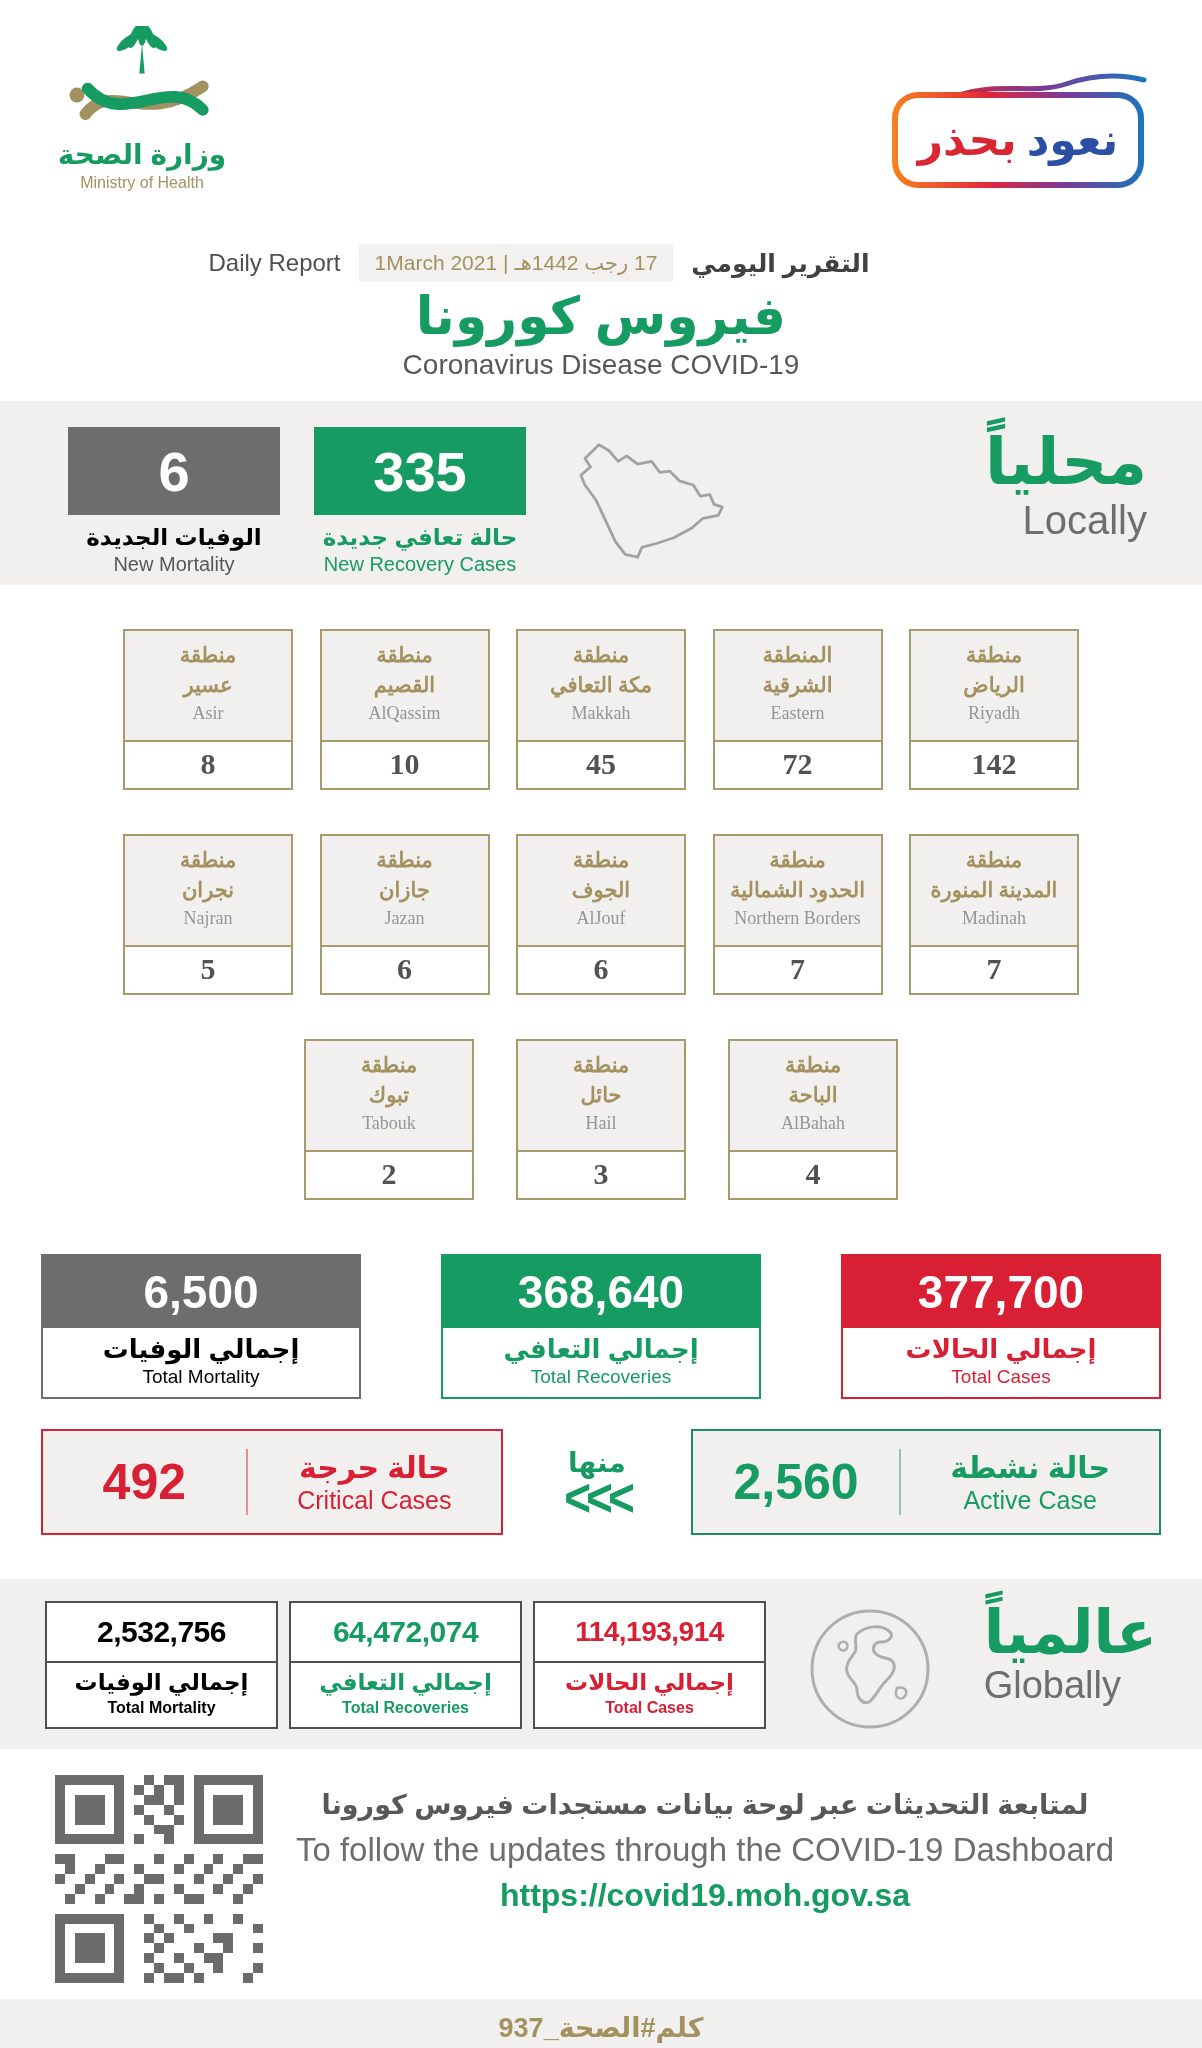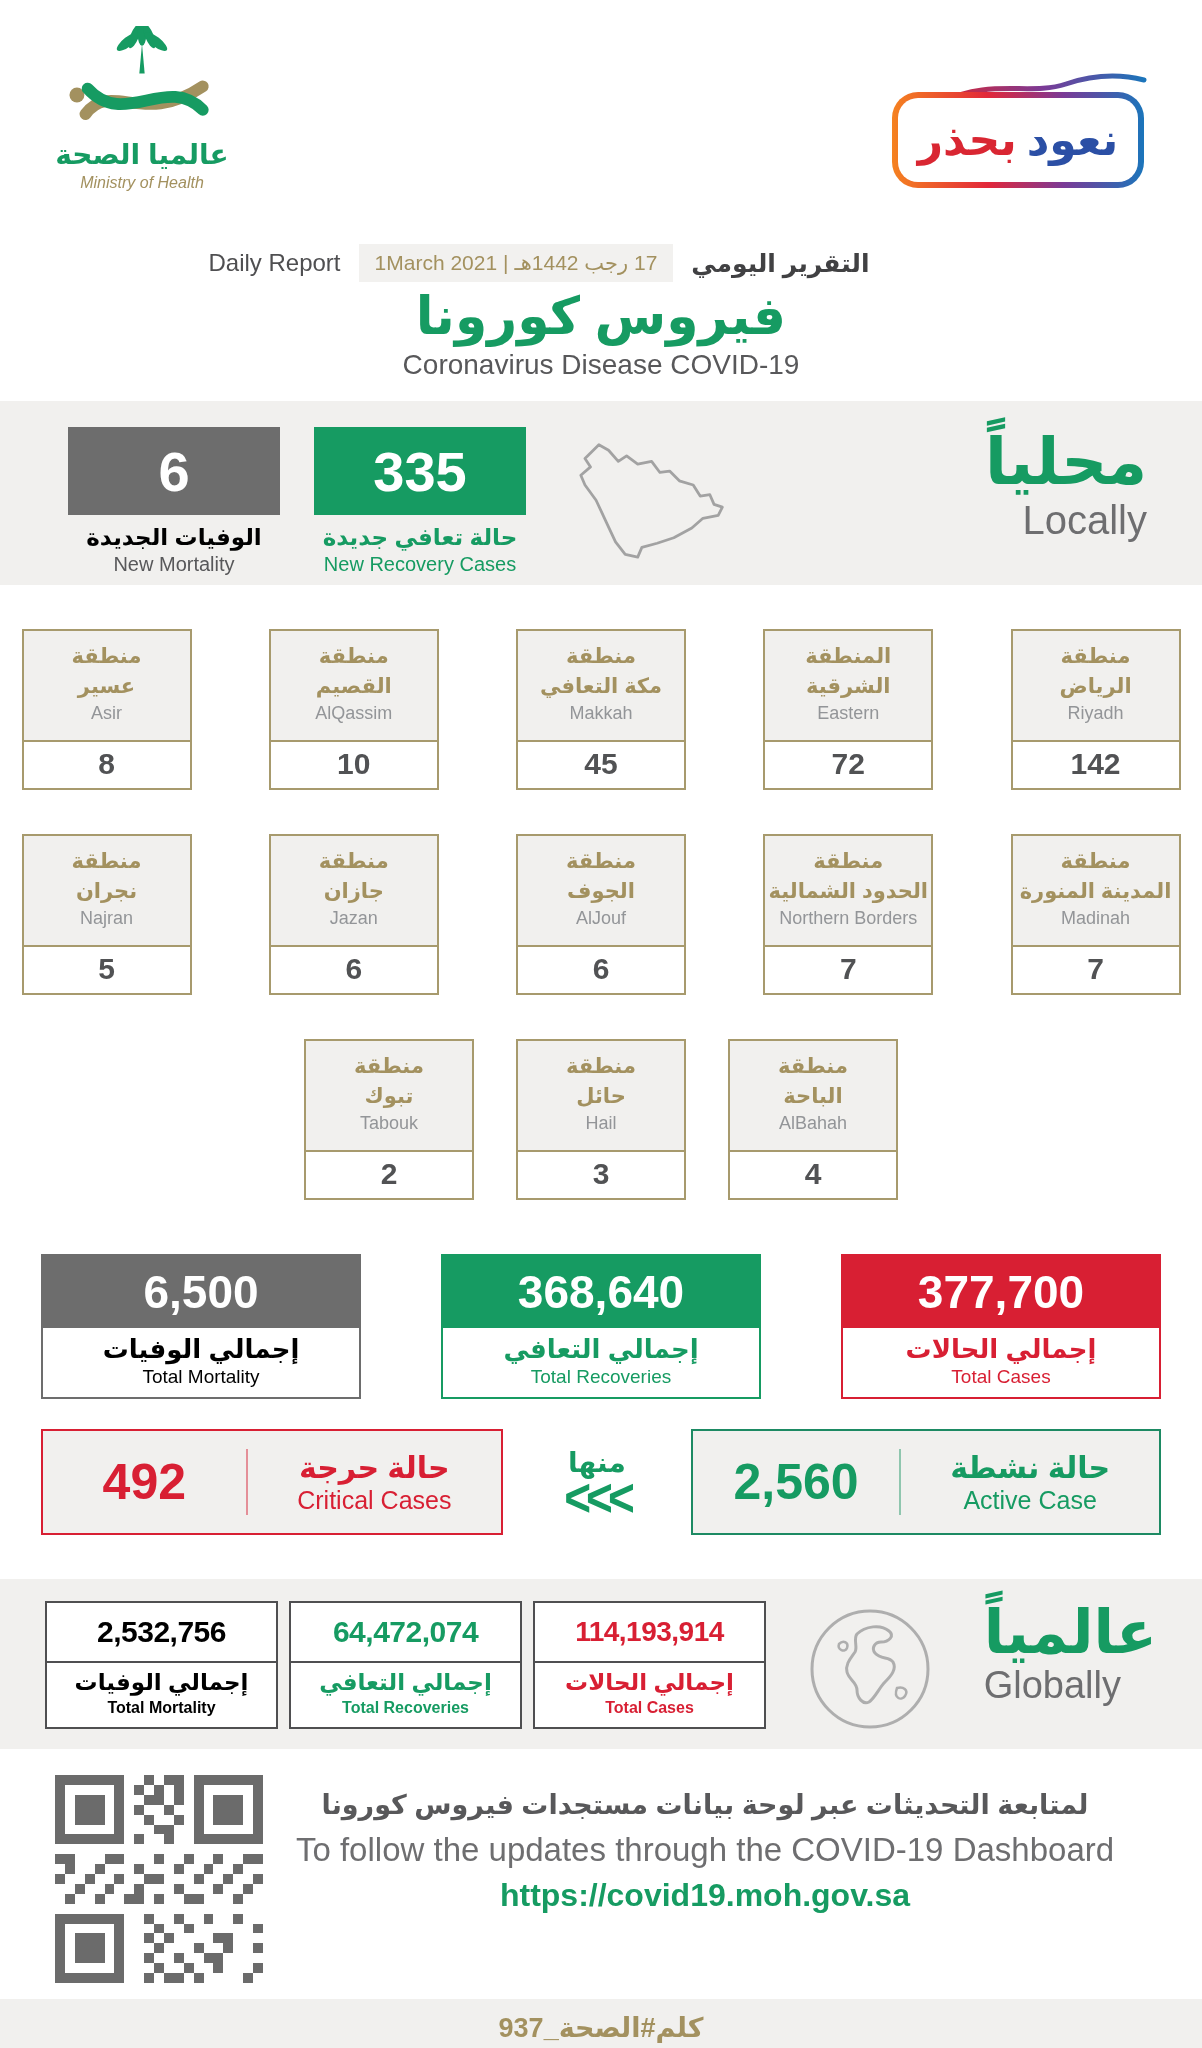--- a/index.html
+++ b/index.html
@@ -6,21 +6,21 @@
   body{
     width:1202px;height:2048px;overflow:hidden;background:#ffffff;
     font-family:"Liberation Sans","DejaVu Sans",sans-serif;color:#4f4f51;
   }
   .page{position:relative;width:1202px;height:2048px;overflow:hidden;}
 
   
   .header{position:relative;height:228px;}
   .logo{position:absolute;left:52px;top:26px;width:180px;text-align:center;}
   .logo-ar{color:#169b62;font-size:28px;font-weight:bold;margin-top:0;}
-  .logo-en{color:#a3915f;font-size:16px;margin-top:3px;font-style:italic;}
+  .logo-en{color:#a3915f;font-size:16px;margin-top:3px;}
   .badge{position:absolute;right:58px;top:70px;width:252px;height:118px;}
   .badge-swoosh{position:absolute;top:-2px;right:-4px;width:210px;height:40px;}
   .badge-grad{position:absolute;top:22px;left:0;right:0;bottom:0;border-radius:26px;
     background:linear-gradient(90deg,#f58220 0%,#e2273a 38%,#7b3a96 68%,#1b75bb 100%);padding:6px;box-sizing:border-box;}
   .badge-white{background:#fff;border-radius:20px;height:100%;display:flex;align-items:center;justify-content:center;gap:10px;}
   .badge-word{font-size:44px;font-weight:bold;line-height:1;}
   .bw-blue{color:#2b4fa5;}
   .bw-red{color:#d92632;}
 
   
@@ -42,21 +42,21 @@
   .bg-gray{background:#6d6d6d;} .bg-green{background:#169b62;} .bg-red{background:#d81f33;}
   .stat-ar{font-size:23px;font-weight:bold;margin-top:9px;}
   .stat-en{font-size:20px;margin-top:2px;}
   .c-gray{color:#000000;} .c-dark{color:#58585a;} .c-green{color:#169b62;} .c-red{color:#d81f33;}
   .map-svg{width:170px;height:148px;margin-top:2px;flex:0 0 auto;}
   .loc-head{margin-left:auto;text-align:right;margin-top:2px;}
   .loc-ar{color:#169b62;font-size:64px;font-weight:bold;line-height:1.05;}
   .loc-en{color:#6e6e70;font-size:40px;margin-top:2px;}
 
   
-  .regions{width:1159px;margin:44px auto 0;display:flex;justify-content:space-between;}
+  .regions{width:956px;margin:44px auto 0;display:flex;justify-content:space-between;font-family:Liberation Serif, serif;}
   .regions.center{justify-content:center;gap:42px;}
   .region-card{width:170px;border:2px solid #a79a6d;background:#fff;text-align:center;box-sizing:border-box;}
   .region-head{background:#f1f0ee;border-bottom:2px solid #a79a6d;padding:10px 3px 7px;min-height:92px;box-sizing:content-box;}
   .region-ar{color:#a3915f;font-weight:bold;font-size:21px;line-height:1.4;}
   .region-en{color:#939598;font-size:18px;margin-top:3px;white-space:nowrap;}
   .region-value{color:#515254;font-weight:bold;font-size:30px;padding:5px 0 7px;}
 
   
   .totals{width:1120px;margin:54px auto 0;display:flex;justify-content:space-between;}
   .total-box{width:320px;border:2px solid;text-align:center;box-sizing:border-box;background:#fff;}
@@ -119,21 +119,21 @@
           <ellipse cx="62" cy="14" rx="13" ry="4.5" transform="rotate(-38 62 14)"></ellipse>
           <ellipse cx="68" cy="9" rx="12" ry="4" transform="rotate(-68 68 9)"></ellipse>
           <ellipse cx="75" cy="7" rx="11" ry="4" transform="rotate(-90 75 7)"></ellipse>
           <ellipse cx="82" cy="9" rx="12" ry="4" transform="rotate(68 82 9)"></ellipse>
           <ellipse cx="88" cy="14" rx="13" ry="4.5" transform="rotate(38 88 14)"></ellipse>
         </g>
         <circle cx="14" cy="64" r="7" fill="#a3915f"></circle>
         <path d="M22,82 C46,50 76,94 132,56" stroke="#a3915f" stroke-width="11" fill="none" stroke-linecap="round"></path>
         <path d="M24,58 C58,96 98,44 132,78" stroke="#169b62" stroke-width="11" fill="none" stroke-linecap="round"></path>
       </svg>
-      <div class="logo-ar" dir="rtl">عالميا الصحة</div>
+      <div class="logo-ar" dir="rtl">وزارة الصحة</div>
       <div class="logo-en">Ministry of Health</div>
     </div>
 
     <div class="badge">
       <svg class="badge-swoosh" viewBox="0 0 210 40">
         <defs>
           <linearGradient id="swg" x1="0" y1="0" x2="1" y2="0">
             <stop offset="0" stop-color="#d92632"></stop>
               <stop offset=".5" stop-color="#7b3a96"></stop>
               <stop offset="1" stop-color="#1b75bb"></stop>

